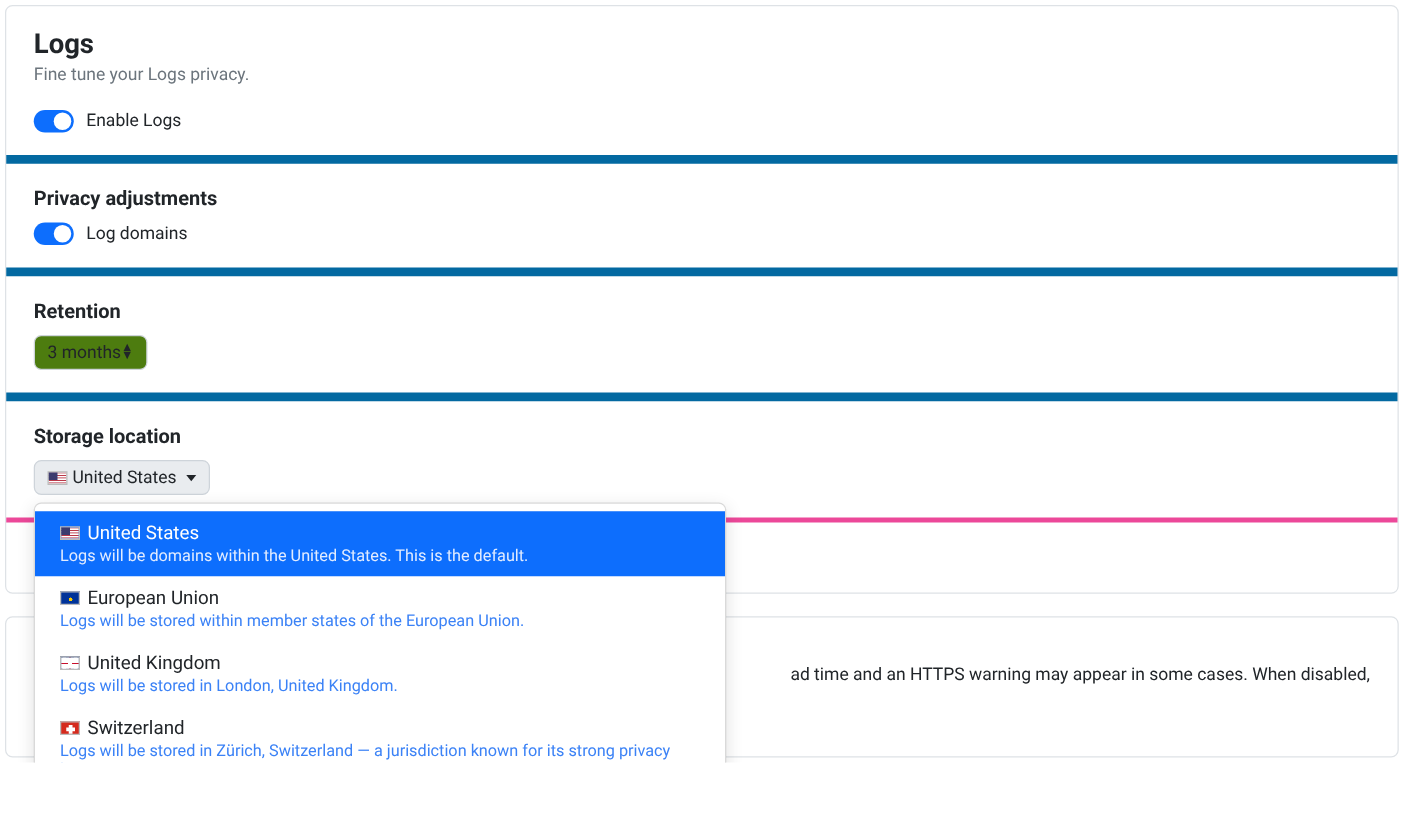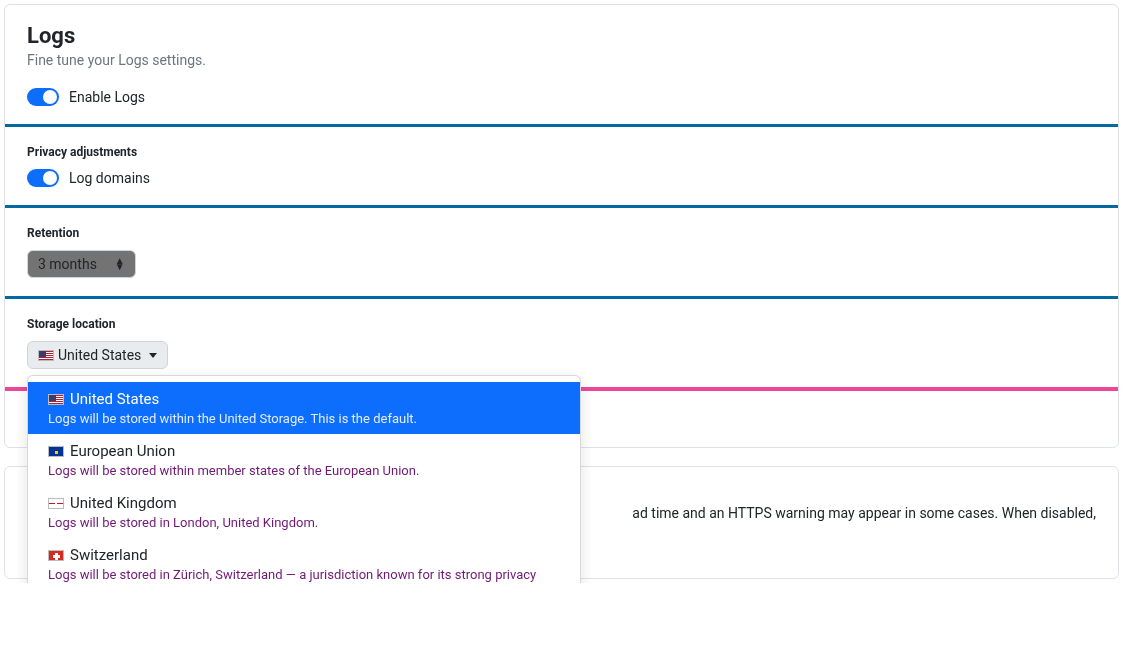--- a/index.html
+++ b/index.html
@@ -11,35 +11,35 @@
       padding: 4px;
     }
     .card {
       border: 1px solid #dee2e6;
       border-radius: 6px;
       margin-bottom: 18px;
       background: #fff;
     }
     .section {
       padding: 18px 22px;
-      border-bottom: 3px solid #0369a1;
+      border-bottom: 7px solid #0369a1;
     }
     .section:last-child { border-bottom: none; }
     h1.title {
       font-size: 22px;
       font-weight: 700;
       margin-bottom: 4px;
     }
     .subtitle {
       color: #6c757d;
       font-size: 14px;
       margin-bottom: 20px;
     }
     h2.heading {
-      font-size: 12px;
+      font-size: 16px;
       font-weight: 700;
       margin-bottom: 10px;
     }
     .toggle-row {
       display: flex;
       align-items: center;
       gap: 10px;
       margin-bottom: 8px;
     }
     .toggle-row:last-child { margin-bottom: 0; }
@@ -57,26 +57,26 @@
       top: 2px;
       right: 2px;
       width: 14px;
       height: 14px;
       background: #fff;
       border-radius: 50%;
     }
     .select-box {
       display: inline-flex;
       align-items: center;
-      gap: 18px;
+      gap: 0;
       border: 1px solid #ced4da;
       border-radius: 6px;
       padding: 5px 10px;
       font-size: 14px;
-      background: #737373;
+      background: #4d7c0f;
       cursor: pointer;
     }
     .caret-updown {
       font-size: 10px;
       line-height: 6px;
       display: flex;
       flex-direction: column;
     }
     .button-sel {
       display: inline-flex;
@@ -165,21 +165,21 @@
       cursor: pointer;
     }
     .dd-item .name {
       font-size: 15px;
       display: flex;
       align-items: center;
       gap: 6px;
     }
     .dd-item .desc {
       font-size: 13px;
-      color: #701a75;
+      color: #3b82f6;
       margin-top: 3px;
     }
     .dd-item.active { background:#0d6efd; color:#fff; }
     .dd-item.active .desc { color:#e2ecff; }
     .card2 {
       border: 1px solid #dee2e6;
       border-radius: 6px;
       background: #fff;
       padding: 18px 22px;
     }
@@ -190,21 +190,21 @@
     .hidden-behind {
       color:#212529;
     }
   </style>
 </head>
 <body>
 
 <div class="card">
   <div class="section">
     <h1 class="title">Logs</h1>
-    <p class="subtitle">Fine tune your Logs settings.</p>
+    <p class="subtitle">Fine tune your Logs privacy.</p>
     <div class="toggle-row">
       <div class="toggle"></div>
       <span>Enable Logs</span>
     </div>
   </div>
 
   <div class="section">
     <h2 class="heading">Privacy adjustments</h2>
     <div class="toggle-row">
       <div class="toggle"></div>
@@ -230,21 +230,21 @@
       <span>United States</span>
       <span class="caret-down"></span>
     </div>
     <div class="dropdown-wrap">
       <div class="dropdown" id="dd">
           <div class="dd-item active">
             <div class="name">
               <span class="flag flag-us"></span>
               <span>United States</span>
             </div>
-            <div class="desc">Logs will be stored within the United Storage. This is the default.</div>
+            <div class="desc">Logs will be domains within the United States. This is the default.</div>
           </div>
           <div class="dd-item">
             <div class="name">
               <span class="flag flag-eu"></span>
               <span>European Union</span>
             </div>
             <div class="desc">Logs will be stored within member states of the European Union.</div>
           </div>
           <div class="dd-item">
             <div class="name">

